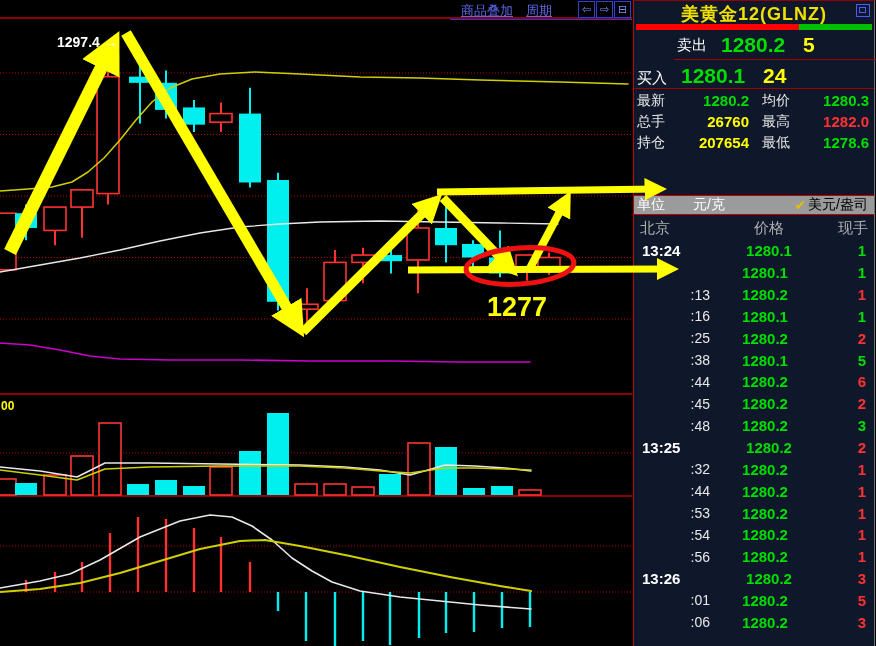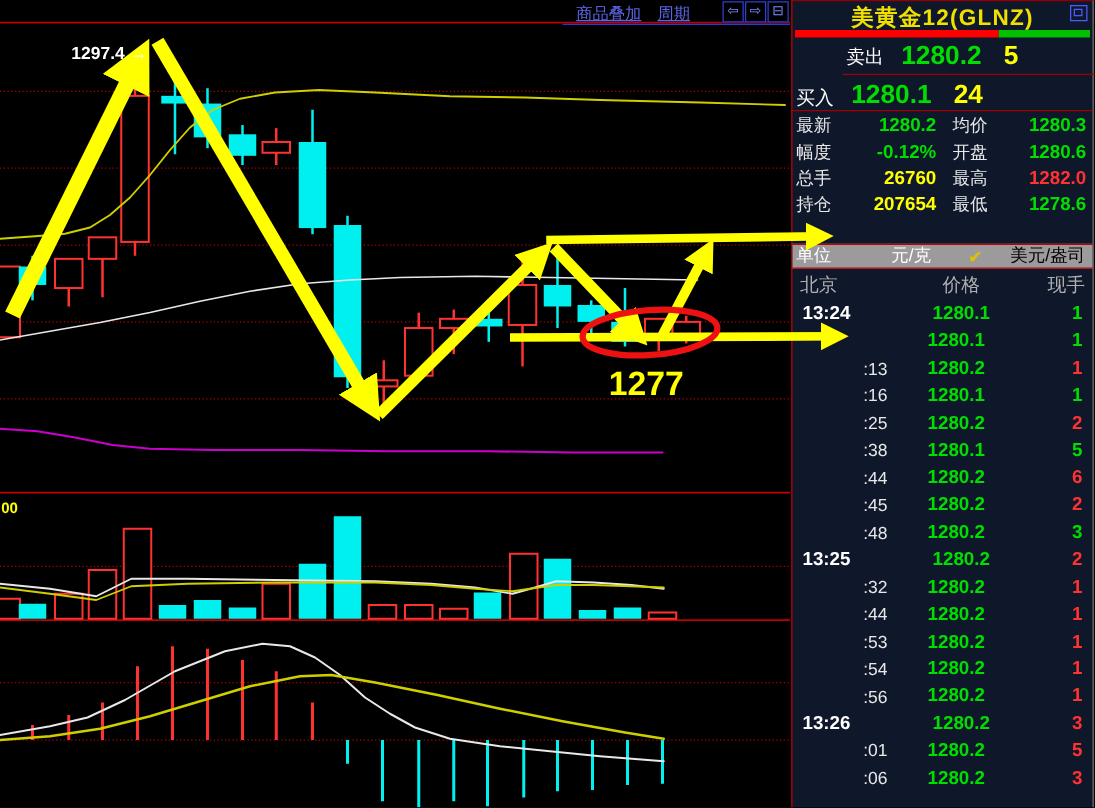--- a/index.html
+++ b/index.html
@@ -33,21 +33,21 @@
   .q-vol{color:#ffff00;font-size:21px;font-weight:bold;}
   .stats{position:absolute;left:0;top:89px;width:100%;}
   .s-row{display:flex;height:21px;align-items:center;font-size:14px;}
   .s-l{color:#e8e8e8;width:36px;padding-left:3px;}
   .s-v{font-weight:bold;font-size:15px;text-align:right;}
   .s-v1{width:76px;}
   .s-l2{margin-left:10px;}
   .s-v2{flex:1;padding-right:5px;}
   .unit-row{position:absolute;left:0;top:194px;width:100%;height:20px;background:#9b9b9b;
             border-top:1px solid #c00000;border-bottom:1px solid #c00000;box-sizing:border-box;
-            display:flex;align-items:center;font-size:14px;cursor:pointer;gap:20px;}
+            display:flex;align-items:center;font-size:14px;cursor:pointer;}
   .u-label{color:#fff;padding-left:3px;}
   .u-val{color:#fff;margin-left:28px;flex:1;}
   .u-chk{color:#e6c000;font-weight:bold;margin-right:2px;}
   .u-alt{color:#000;padding-right:6px;}
   .tape-head{position:absolute;left:0;top:217px;width:100%;height:21px;display:flex;align-items:center;
              color:#b0b0b0;font-size:15px;}
   .th-t{width:76px;text-align:left;padding-left:6px;}
   .th-p{flex:1;text-align:center;}
   .th-v{width:46px;text-align:right;padding-right:6px;}
   .tape{position:absolute;left:0;top:239px;width:100%;height:394px;overflow:hidden;}
@@ -198,26 +198,20 @@
     </div>
 
     <div class="stats" id="stats">
         <div class="s-row">
           <span class="s-l ">最新</span>
           <span class="s-v s-v1 c-g">1280.2</span>
           <span class="s-l s-l2">均价</span>
           <span class="s-v s-v2 c-g">1280.3</span>
         </div>
         <div class="s-row">
-          <span class="s-l ">幅度</span>
-          <span class="s-v s-v1 c-g">-0.12%</span>
-          <span class="s-l s-l2">开盘</span>
-          <span class="s-v s-v2 c-g">1280.6</span>
-        </div>
-        <div class="s-row">
           <span class="s-l ">总手</span>
           <span class="s-v s-v1 c-y">26760</span>
           <span class="s-l s-l2">最高</span>
           <span class="s-v s-v2 c-r">1282.0</span>
         </div>
         <div class="s-row">
           <span class="s-l ">持仓</span>
           <span class="s-v s-v1 c-y">207654</span>
           <span class="s-l s-l2">最低</span>
           <span class="s-v s-v2 c-g">1278.6</span>

